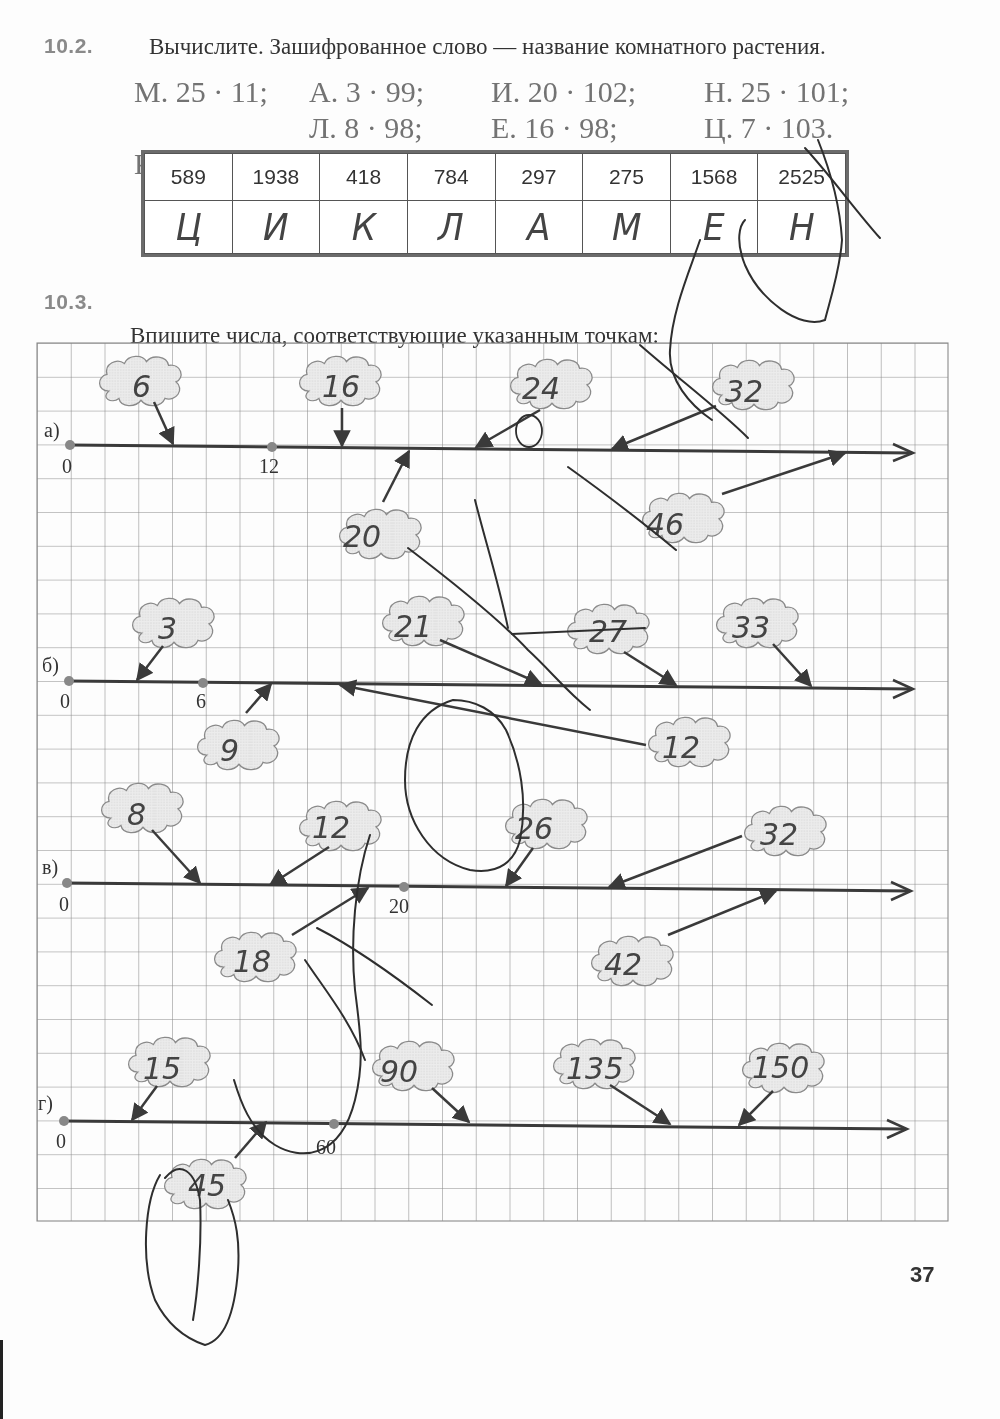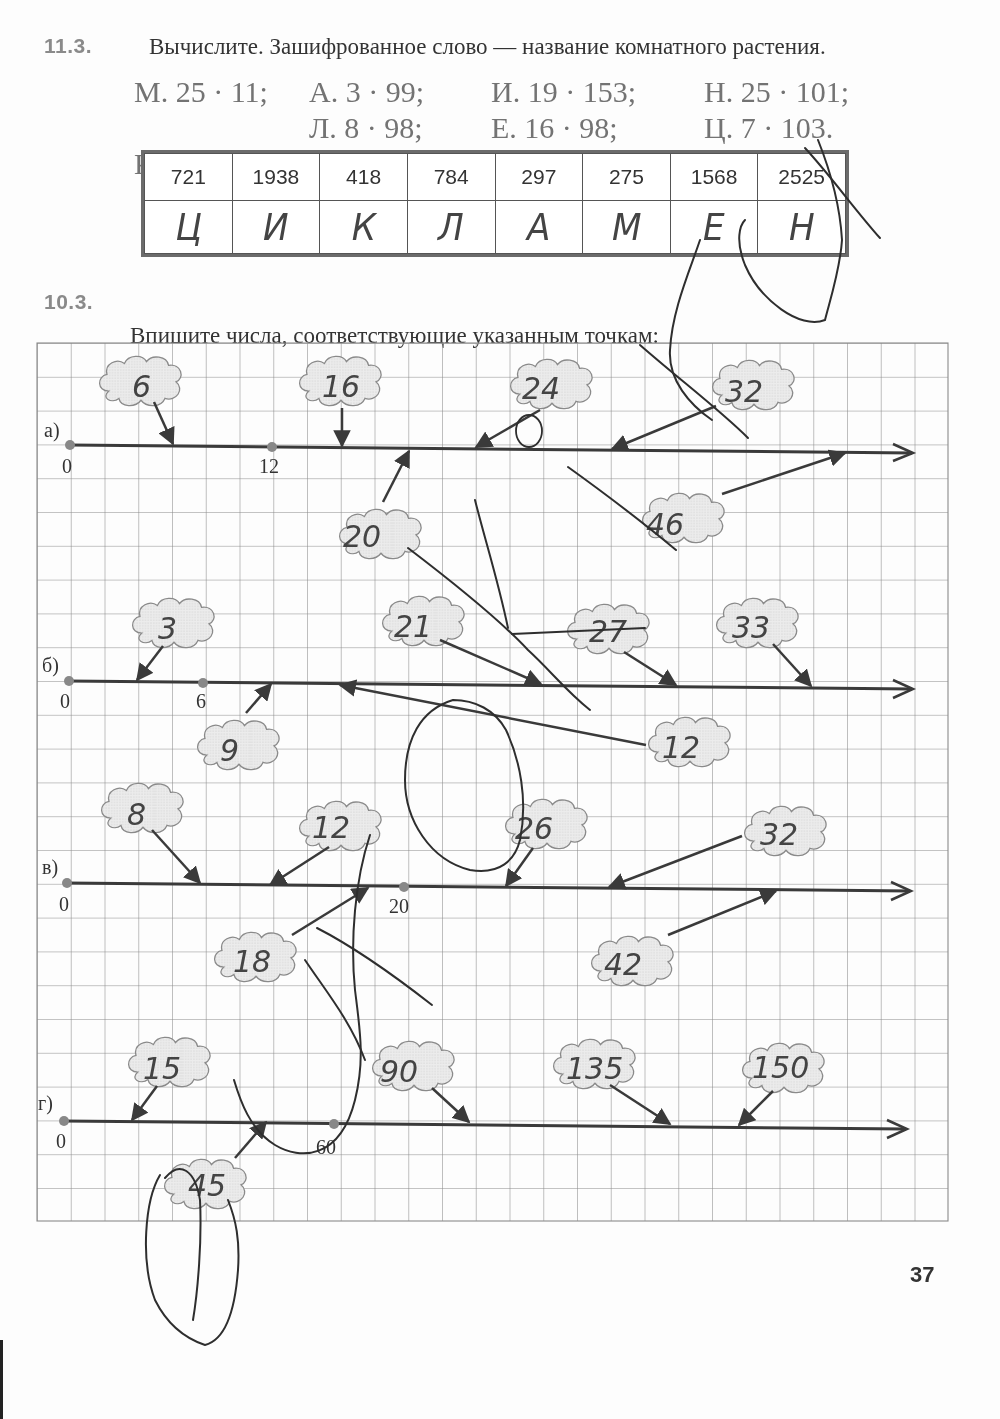--- a/index.html
+++ b/index.html
@@ -18,37 +18,37 @@
   .tbl .let td { font-family:"DejaVu Sans", sans-serif; font-size:38px; color:#444; font-weight:300;
                  font-style:italic; transform:scaleX(0.9); }
   .page-num { font-family:"Liberation Sans", "DejaVu Sans", sans-serif; font-weight:bold; font-size:22px; color:#333; }
   svg text { font-family:"Liberation Serif", "DejaVu Serif", serif; }
   .hand { font-family:"DejaVu Sans", sans-serif; font-style:italic; font-weight:300; fill:#444; }
   .lbl { font-size:20px; fill:#333; }
 </style>
 </head>
 <body>
 
-<div class="abs task-num" style="left:44px;top:34px;">11.3.</div>
+<div class="abs task-num" style="left:44px;top:34px;">10.2.</div>
 <div class="abs task-text" style="left:133px;top:34px;margin-left:16px;">Вычислите. Зашифрованное слово — название комнатного растения.</div>
 
 <div class="abs expr" style="left:134px;top:75px;">М. 25 · 11;</div>
 <div class="abs expr" style="left:309px;top:75px;">А. 3 · 99;</div>
-<div class="abs expr" style="left:491px;top:75px;">И. 19 · 153;</div>
+<div class="abs expr" style="left:491px;top:75px;">И. 20 · 102;</div>
 <div class="abs expr" style="left:704px;top:75px;">Н. 25 · 101;</div>
 <div class="abs expr" style="left:134px;top:111px;margin-top:36px;">К. 38 · 11;</div>
 <div class="abs expr" style="left:309px;top:111px;">Л. 8 · 98;</div>
 <div class="abs expr" style="left:491px;top:111px;">Е. 16 · 98;</div>
 <div class="abs expr" style="left:704px;top:111px;font-family:Liberation Serif, serif;">Ц. 7 · 103.</div>
 
 <div class="tbl">
   <table>
     <tbody>
         <tr class="num">
-      <td>721</td>
+      <td>589</td>
       <td>1938</td>
       <td>418</td>
       <td>784</td>
       <td>297</td>
       <td>275</td>
       <td>1568</td>
       <td>2525</td>
     </tr>
     <tr class="let">
       <td>Ц</td>

